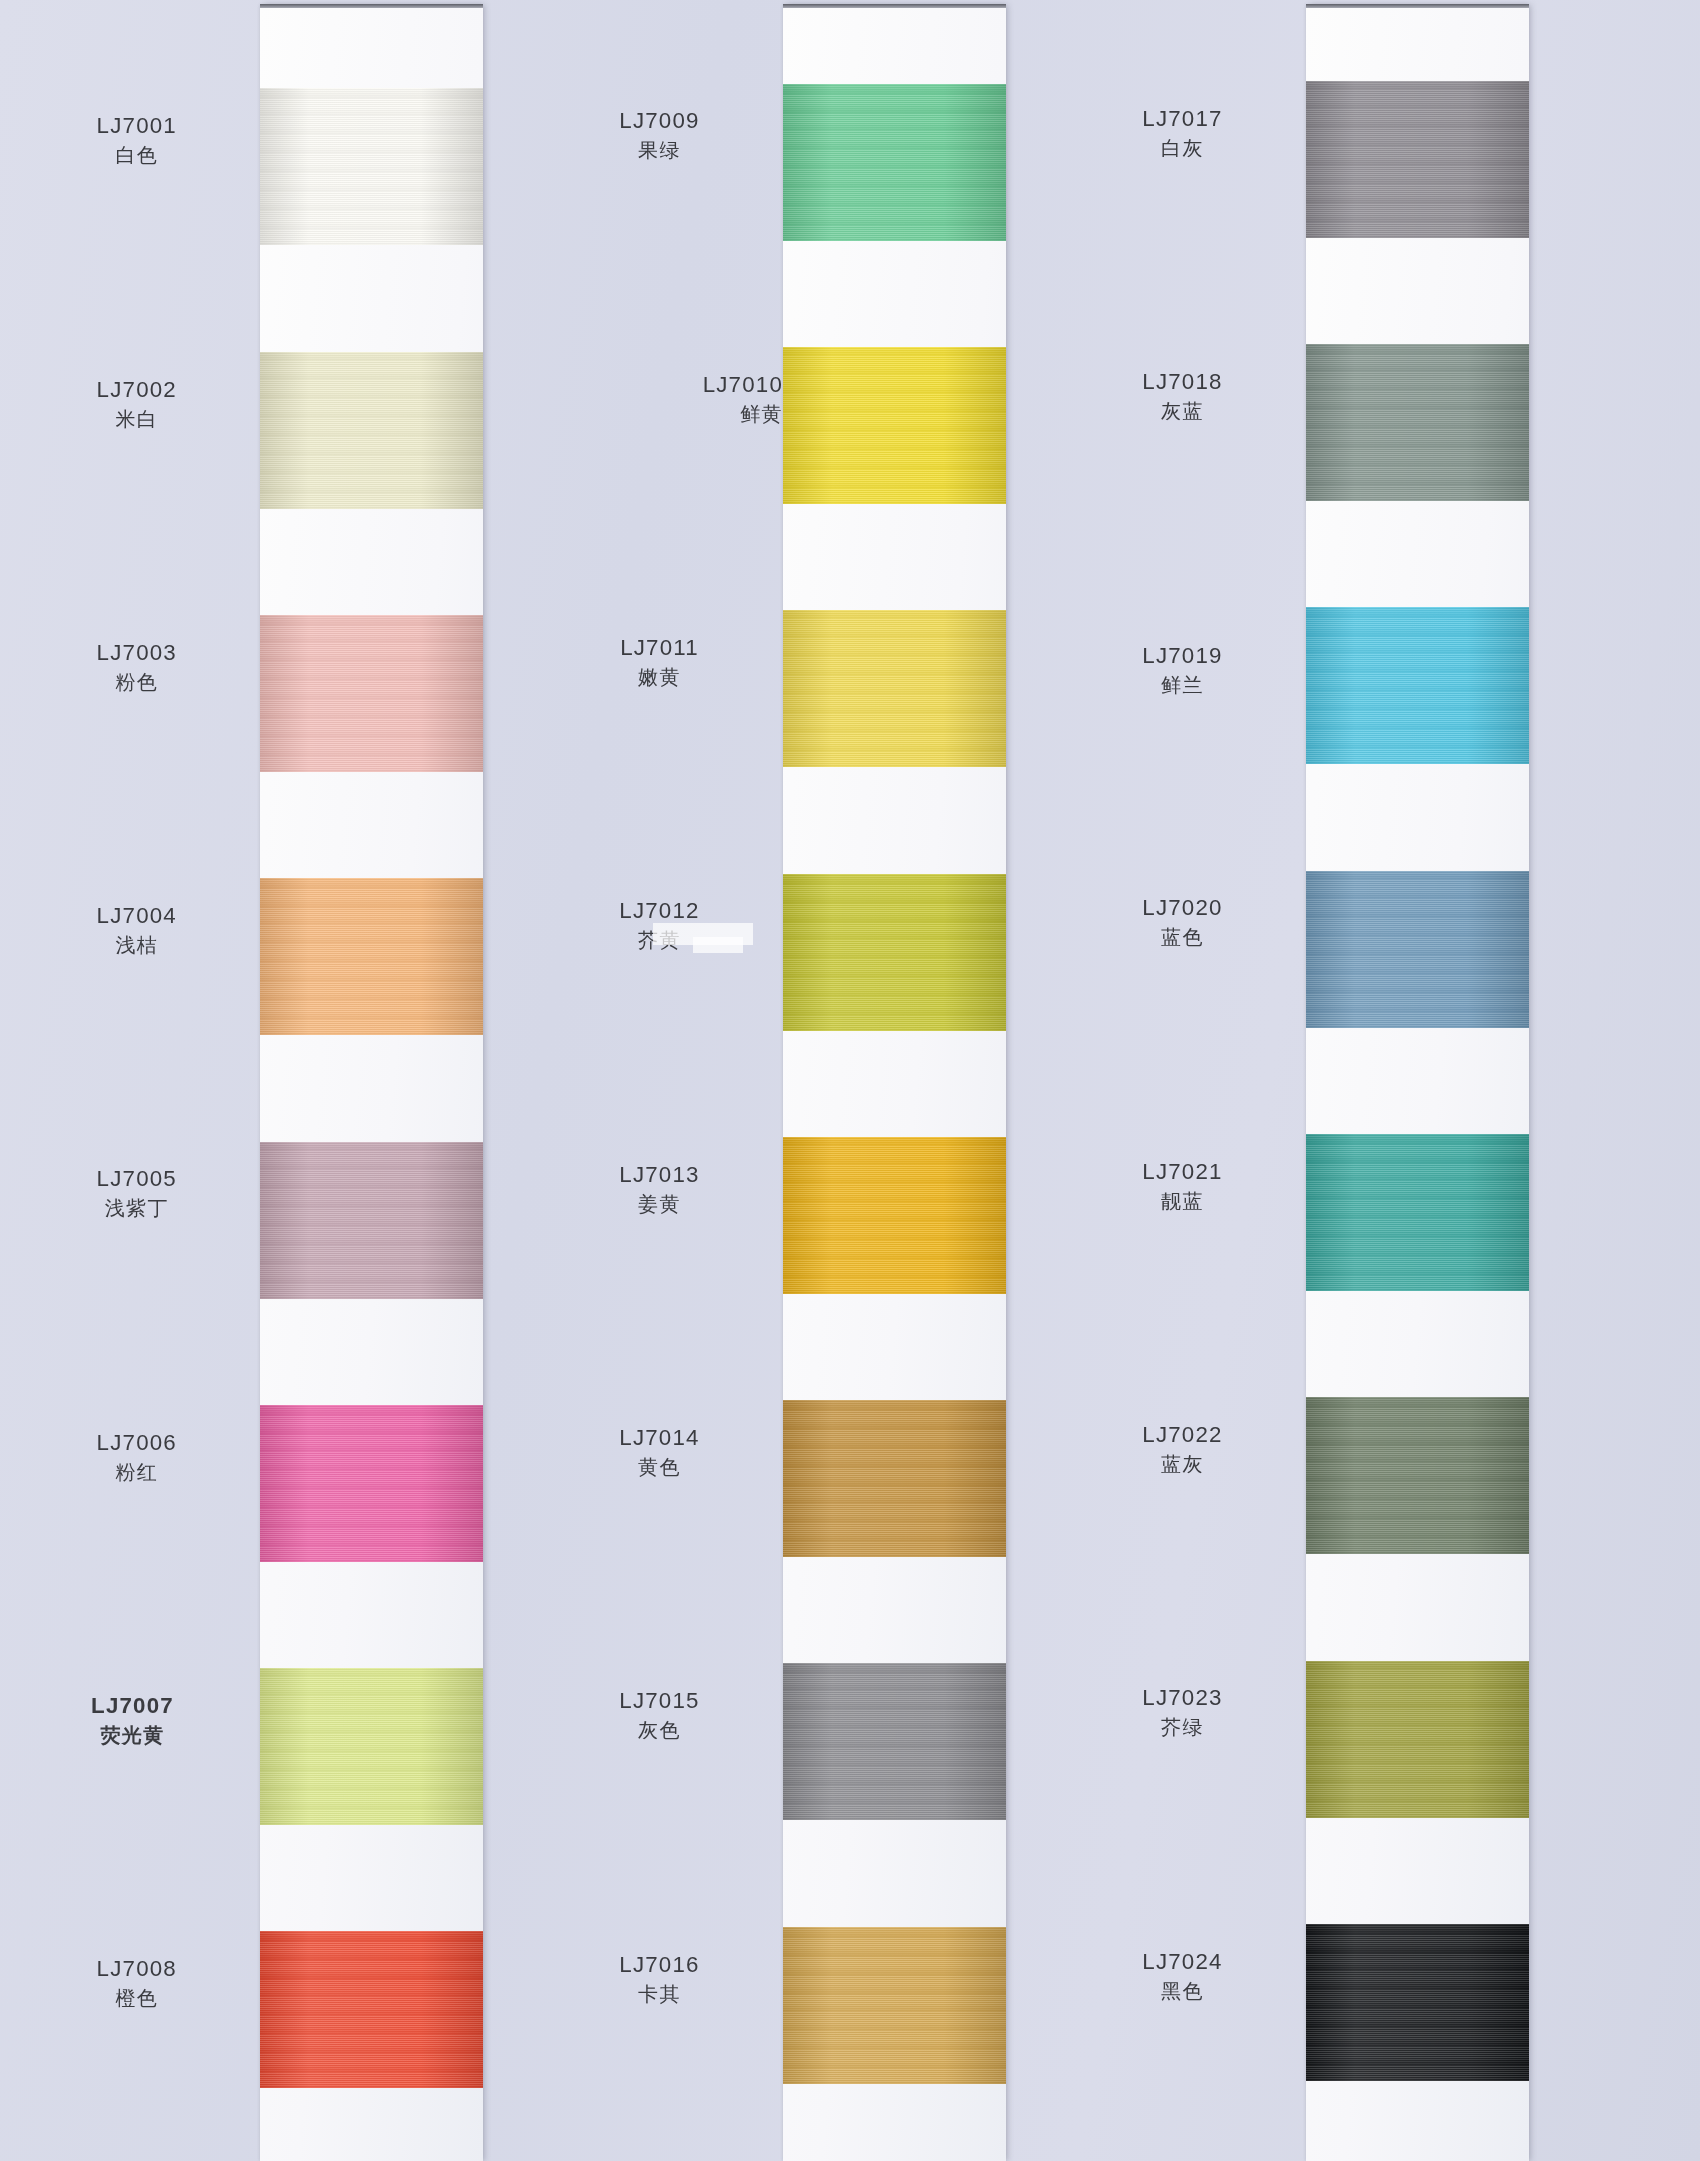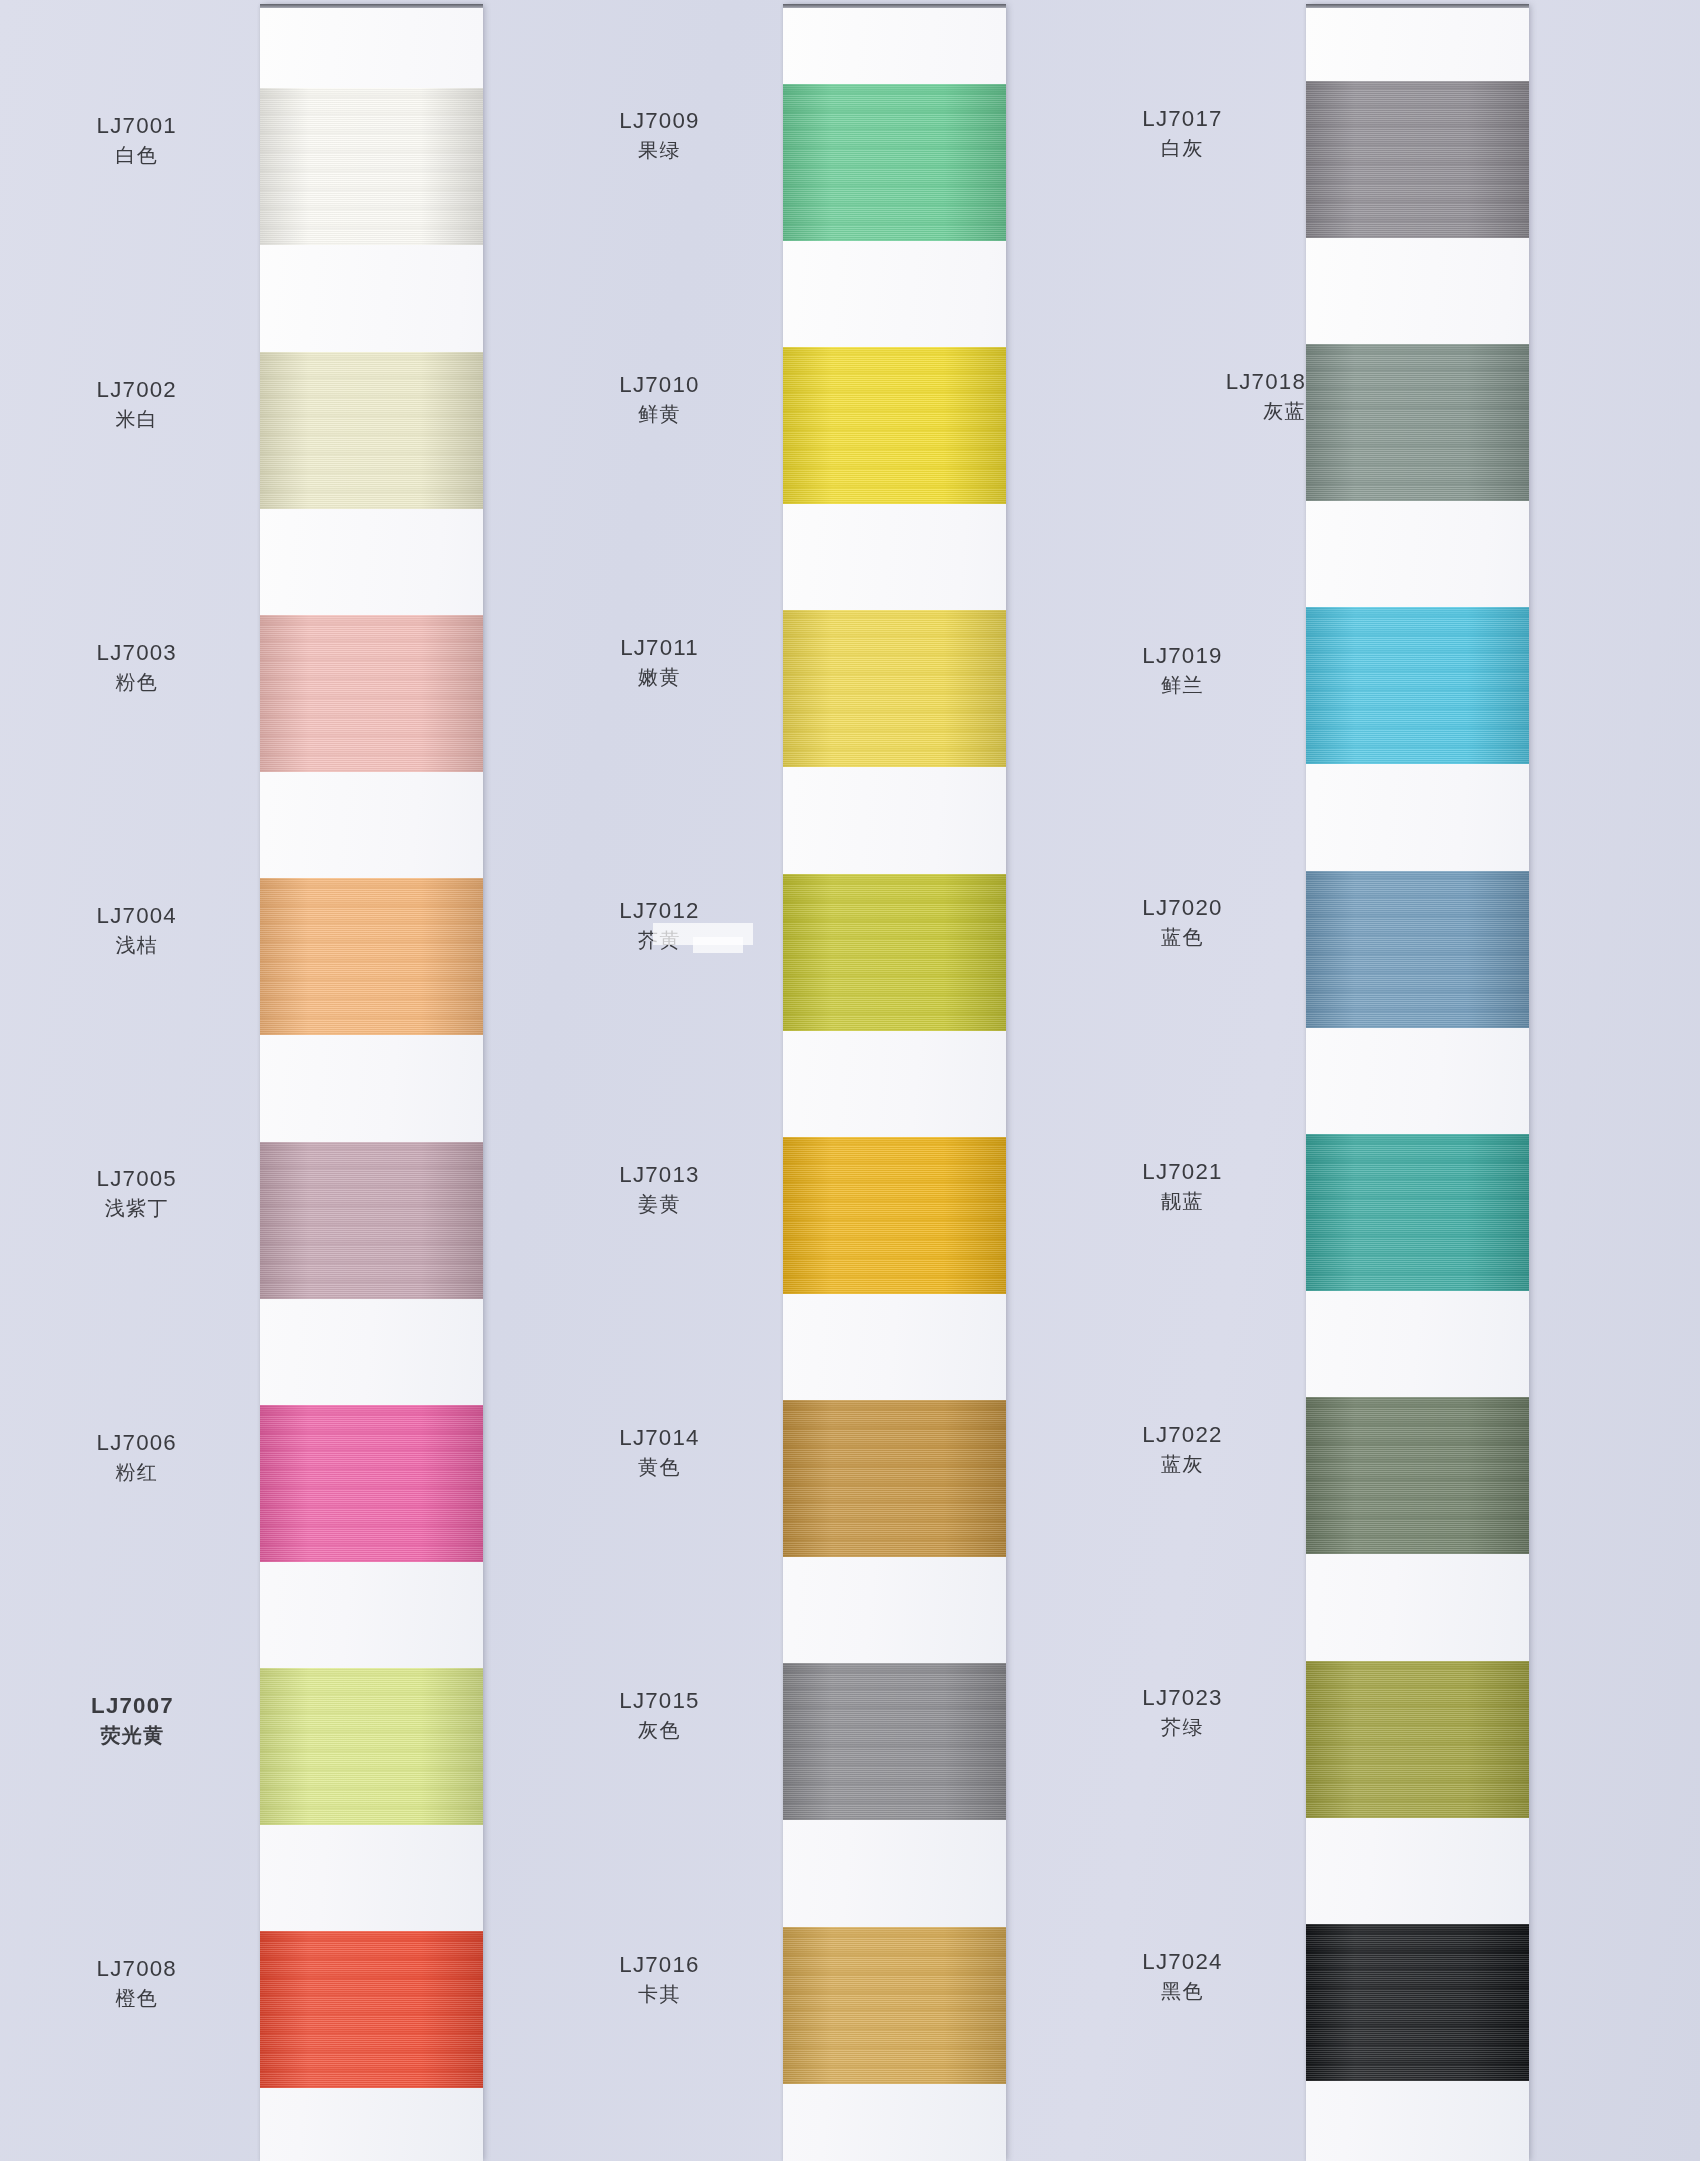--- a/index.html
+++ b/index.html
@@ -157,21 +157,21 @@
       <div class="name">橙色</div>
     </div>
     <div class="column"></div>
     <div class="card" style="left: 783px; width: 223px;"></div>
     <div class="swatch" title="LJ7009 果绿" style="top: 84px; left: 783px; width: 223px; height: 157px; background: rgb(105, 205, 150);"></div>
     <div class="label" style="top: 106px; left: 536px;">
       <div class="code">LJ7009</div>
       <div class="name">果绿</div>
     </div>
     <div class="swatch" title="LJ7010 鲜黄" style="top: 347px; left: 783px; width: 223px; height: 157px; background: rgb(242, 221, 43);"></div>
-    <div class="label" style="top: 370px; left: 536px;">
+    <div class="label" style="top: 370px; left: 536px; text-align: right;">
       <div class="code">LJ7010</div>
       <div class="name">鲜黄</div>
     </div>
     <div class="swatch" title="LJ7011 嫩黄" style="top: 610px; left: 783px; width: 223px; height: 157px; background: rgb(240, 218, 78);"></div>
     <div class="label" style="top: 633px; left: 536px;">
       <div class="code">LJ7011</div>
       <div class="name">嫩黄</div>
     </div>
     <div class="swatch" title="LJ7012 芥黄" style="top: 874px; left: 783px; width: 223px; height: 157px; background: rgb(200, 200, 51);"></div>
     <div class="label" style="top: 896px; left: 536px;">
@@ -201,21 +201,21 @@
       <div class="name">卡其</div>
     </div>
     <div class="column"></div>
     <div class="card" style="left: 1306px; width: 223px;"></div>
     <div class="swatch" title="LJ7017 白灰" style="top: 81px; left: 1306px; width: 223px; height: 157px; background: rgb(141, 138, 145);"></div>
     <div class="label" style="top: 104px; left: 1059px;">
       <div class="code">LJ7017</div>
       <div class="name">白灰</div>
     </div>
     <div class="swatch" title="LJ7018 灰蓝" style="top: 344px; left: 1306px; width: 223px; height: 157px; background: rgb(130, 147, 140);"></div>
-    <div class="label" style="top: 367px; left: 1059px; text-align: right;">
+    <div class="label" style="top: 367px; left: 1059px;">
       <div class="code">LJ7018</div>
       <div class="name">灰蓝</div>
     </div>
     <div class="swatch" title="LJ7019 鲜兰" style="top: 607px; left: 1306px; width: 223px; height: 157px; background: rgb(78, 198, 227);"></div>
     <div class="label" style="top: 630px; left: 1059px; margin-top: 11px;">
       <div class="code">LJ7019</div>
       <div class="name">鲜兰</div>
     </div>
     <div class="swatch" title="LJ7020 蓝色" style="top: 871px; left: 1306px; width: 223px; height: 157px; background: rgb(111, 154, 187);"></div>
     <div class="label" style="top: 893px; left: 1059px;">

